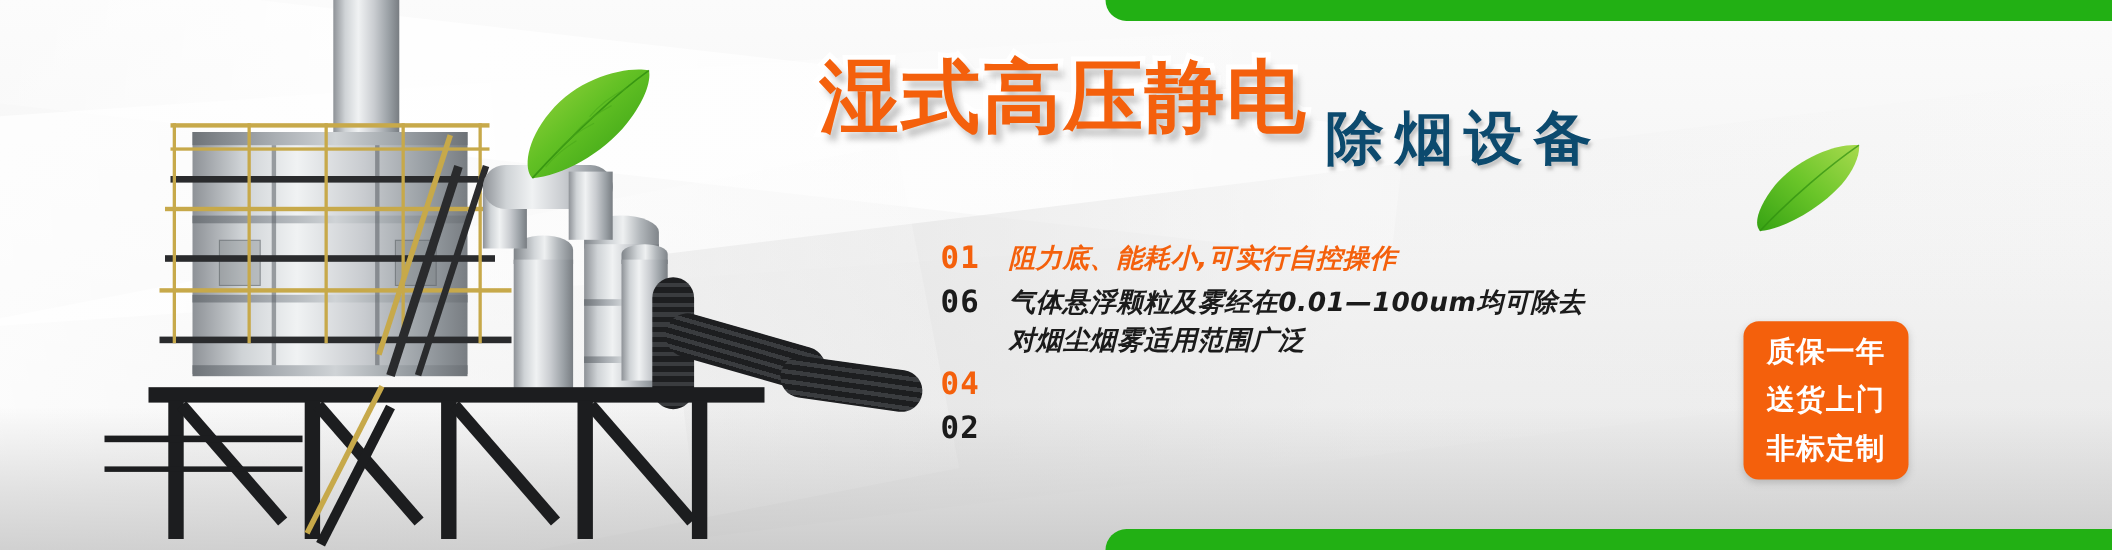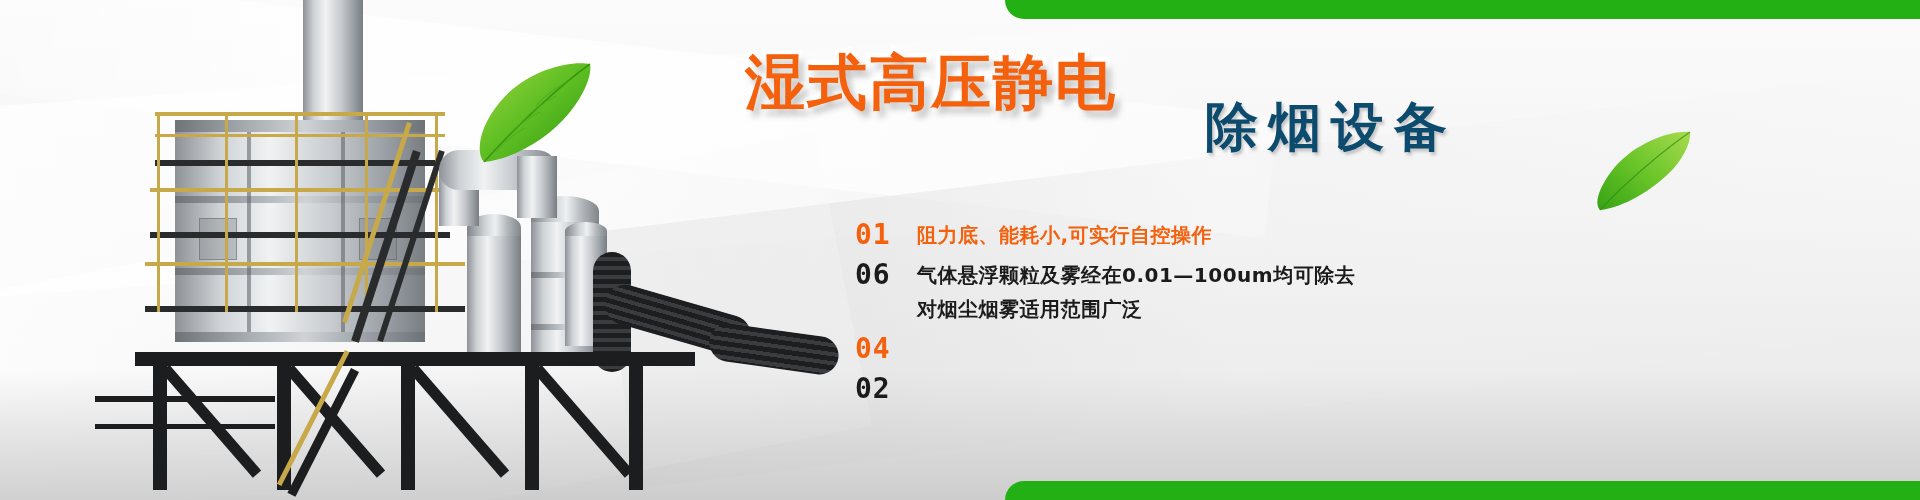--- a/index.html
+++ b/index.html
@@ -130,21 +130,21 @@
     left: 745px;
     top: 52px;
     width: 1100px;
     height: 110px;
   }
   .headline {
     position: absolute;
     left: 0;
     top: 0;
     font-family: "DejaVu Sans", "Liberation Sans", sans-serif;
-    font-size: 60px;
+    font-size: 72px;
     font-weight: 700;
     letter-spacing: 2px;
     color: #f4600c;
     line-height: 1;
     white-space: nowrap;
     -webkit-text-stroke: 9px #ffffff;
     paint-order: stroke fill;
     text-shadow: 5px 6px 6px rgba(120,120,120,.45);
   }
   .subhead {
@@ -177,25 +177,26 @@
     font-family: "DejaVu Sans Mono", "Liberation Mono", monospace;
     font-size: 28px;
     font-weight: 700;
     line-height: 34px;
     letter-spacing: 1px;
     width: 62px;
     flex: 0 0 62px;
   }
   .f-text {
     font-family: "DejaVu Sans", "Liberation Sans", sans-serif;
-    font-size: 20px;
+    font-size: 24px;
     font-weight: 700;
     line-height: 34px;
     letter-spacing: .5px;
     white-space: pre-line;
+    font-style: italic;
   }
   .orange .f-num, .orange .f-text { color: #f4600c; }
   .dark .f-num, .dark .f-text { color: #1b1b1b; }
 
   
   .badge {
     position: absolute;
     left: 1585px;
     top: 292px;
     width: 150px;
@@ -350,14 +351,19 @@
 对烟尘烟雾适用范围广泛</span>
     </div>
     <div class="feature orange">
       <span class="f-num">04</span>
     </div>
     <div class="feature dark">
       <span class="f-num">02</span>
     </div>
   </div>
 
+  <div class="badge">
+    <div class="badge-line">质保一年</div>
+    <div class="badge-line">送货上门</div>
+    <div class="badge-line">非标定制</div>
+  </div>
 
 </div>
 
 </body></html>

